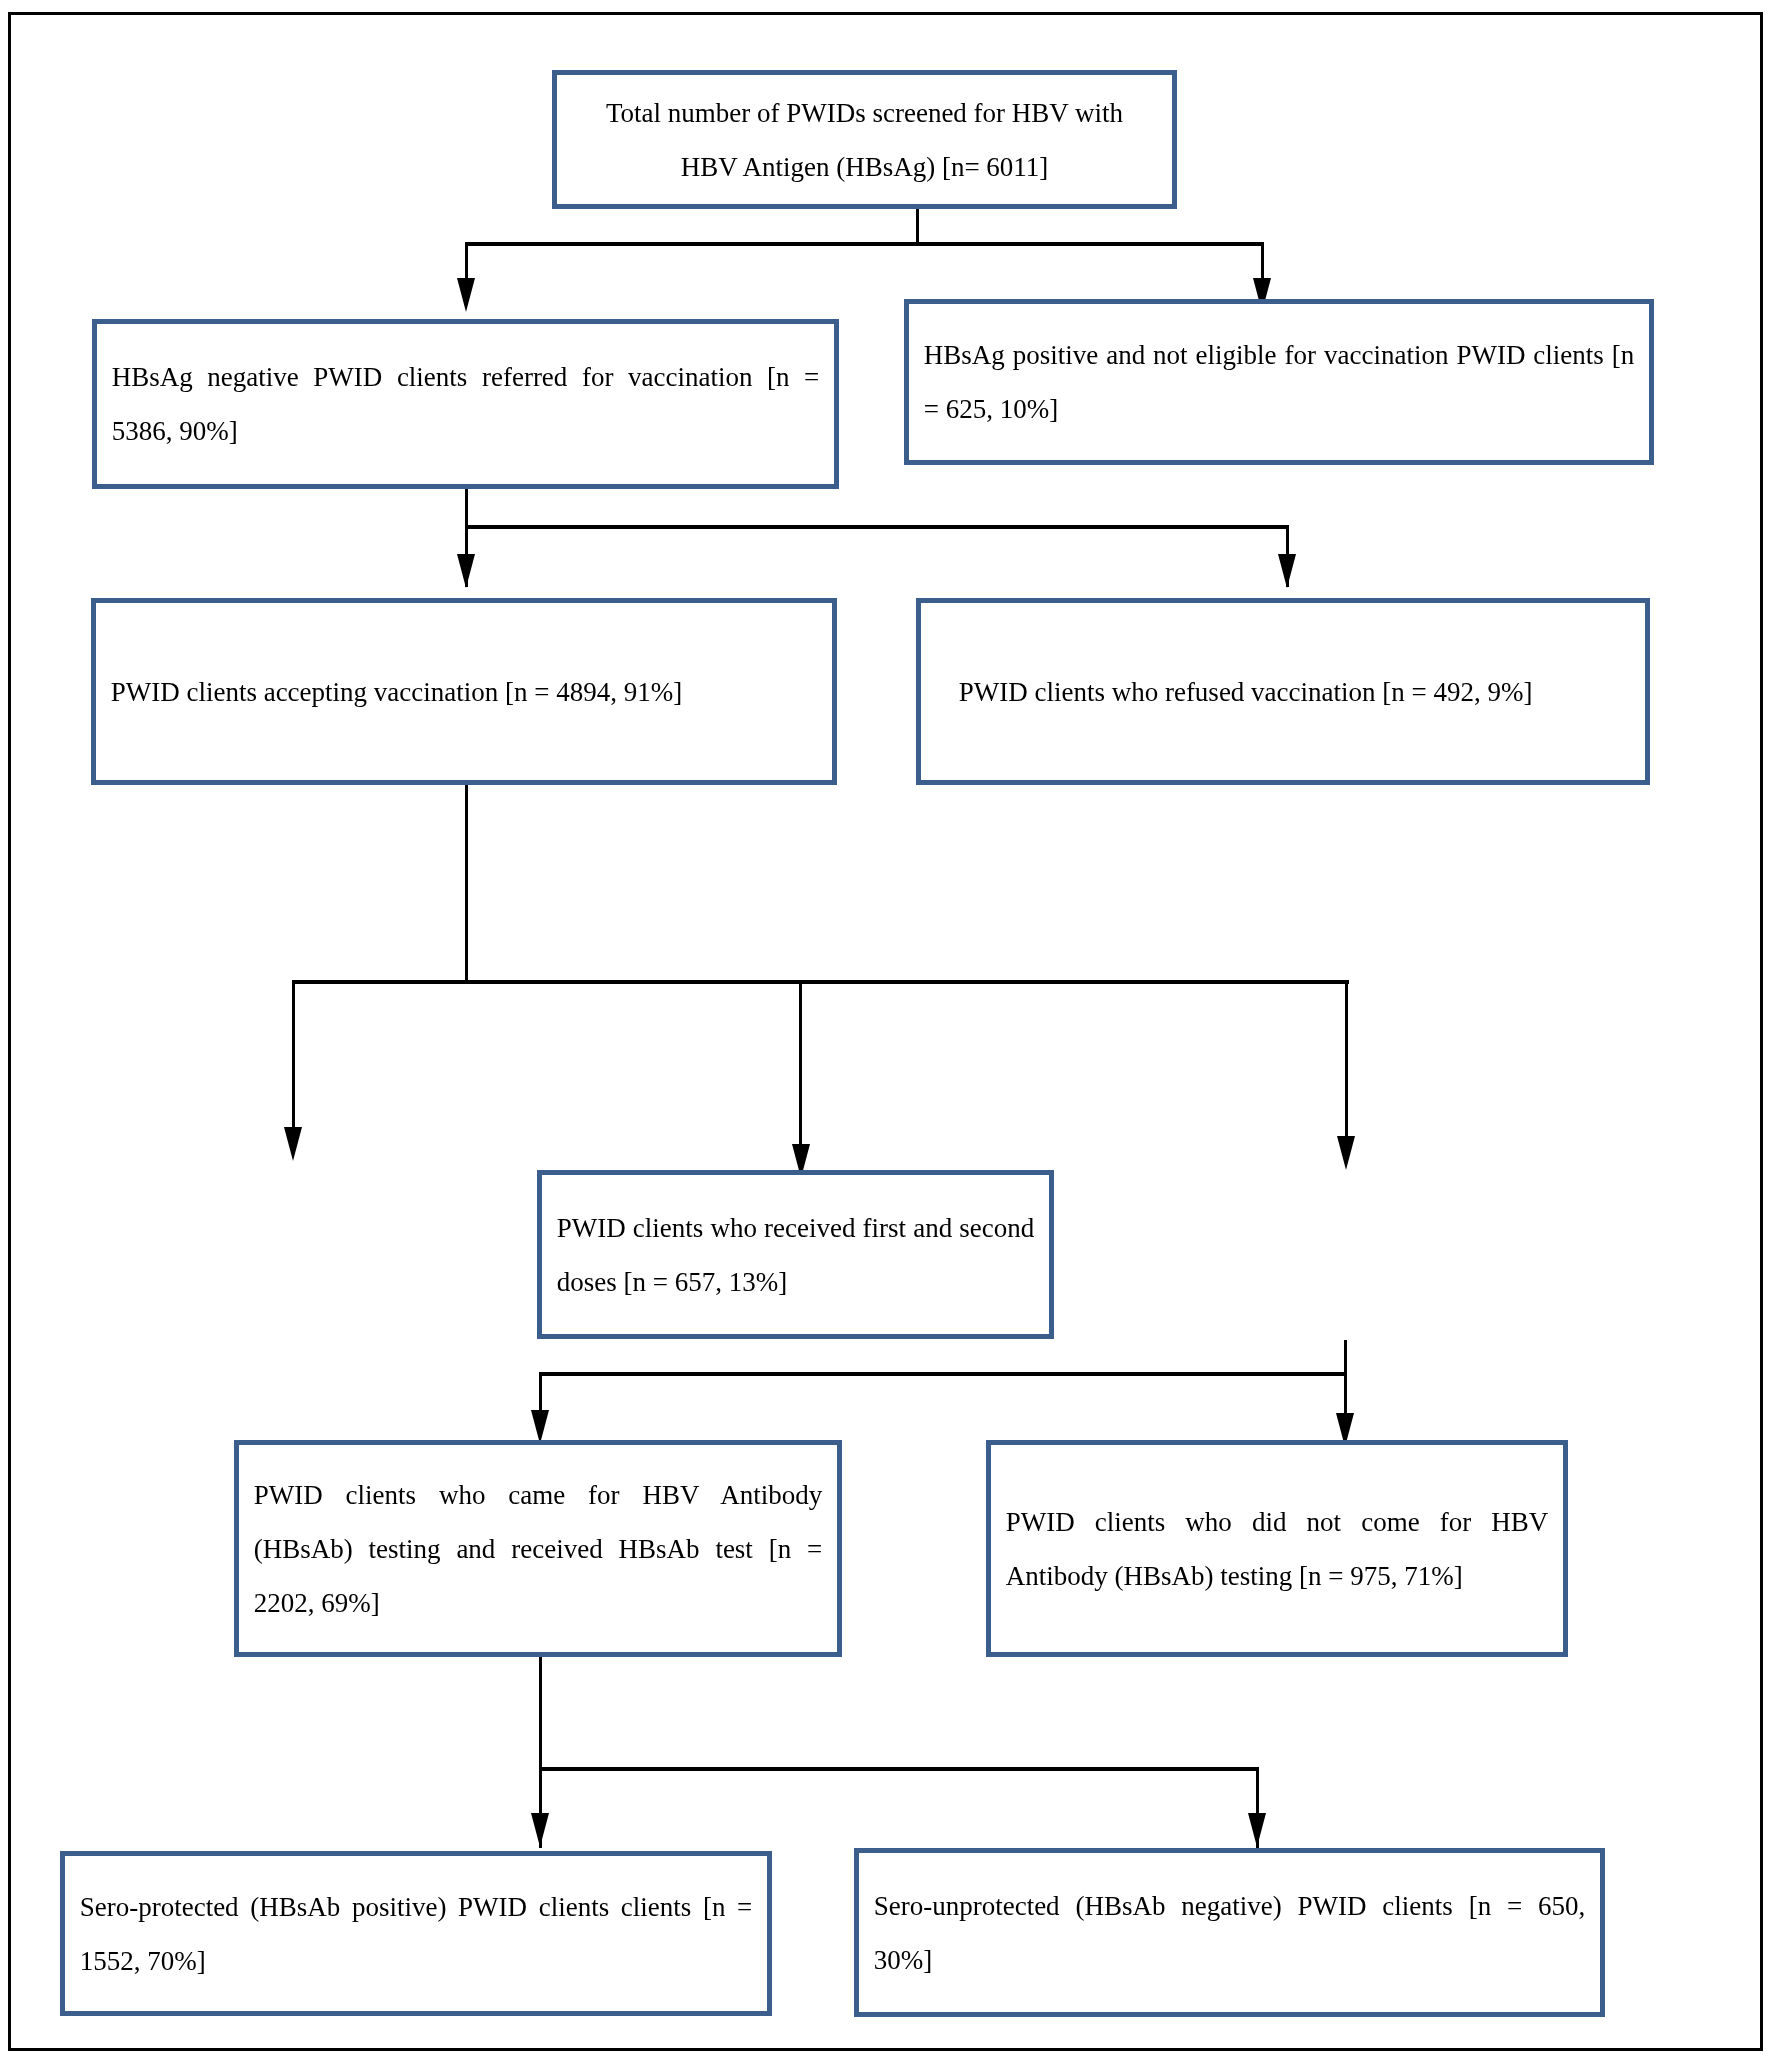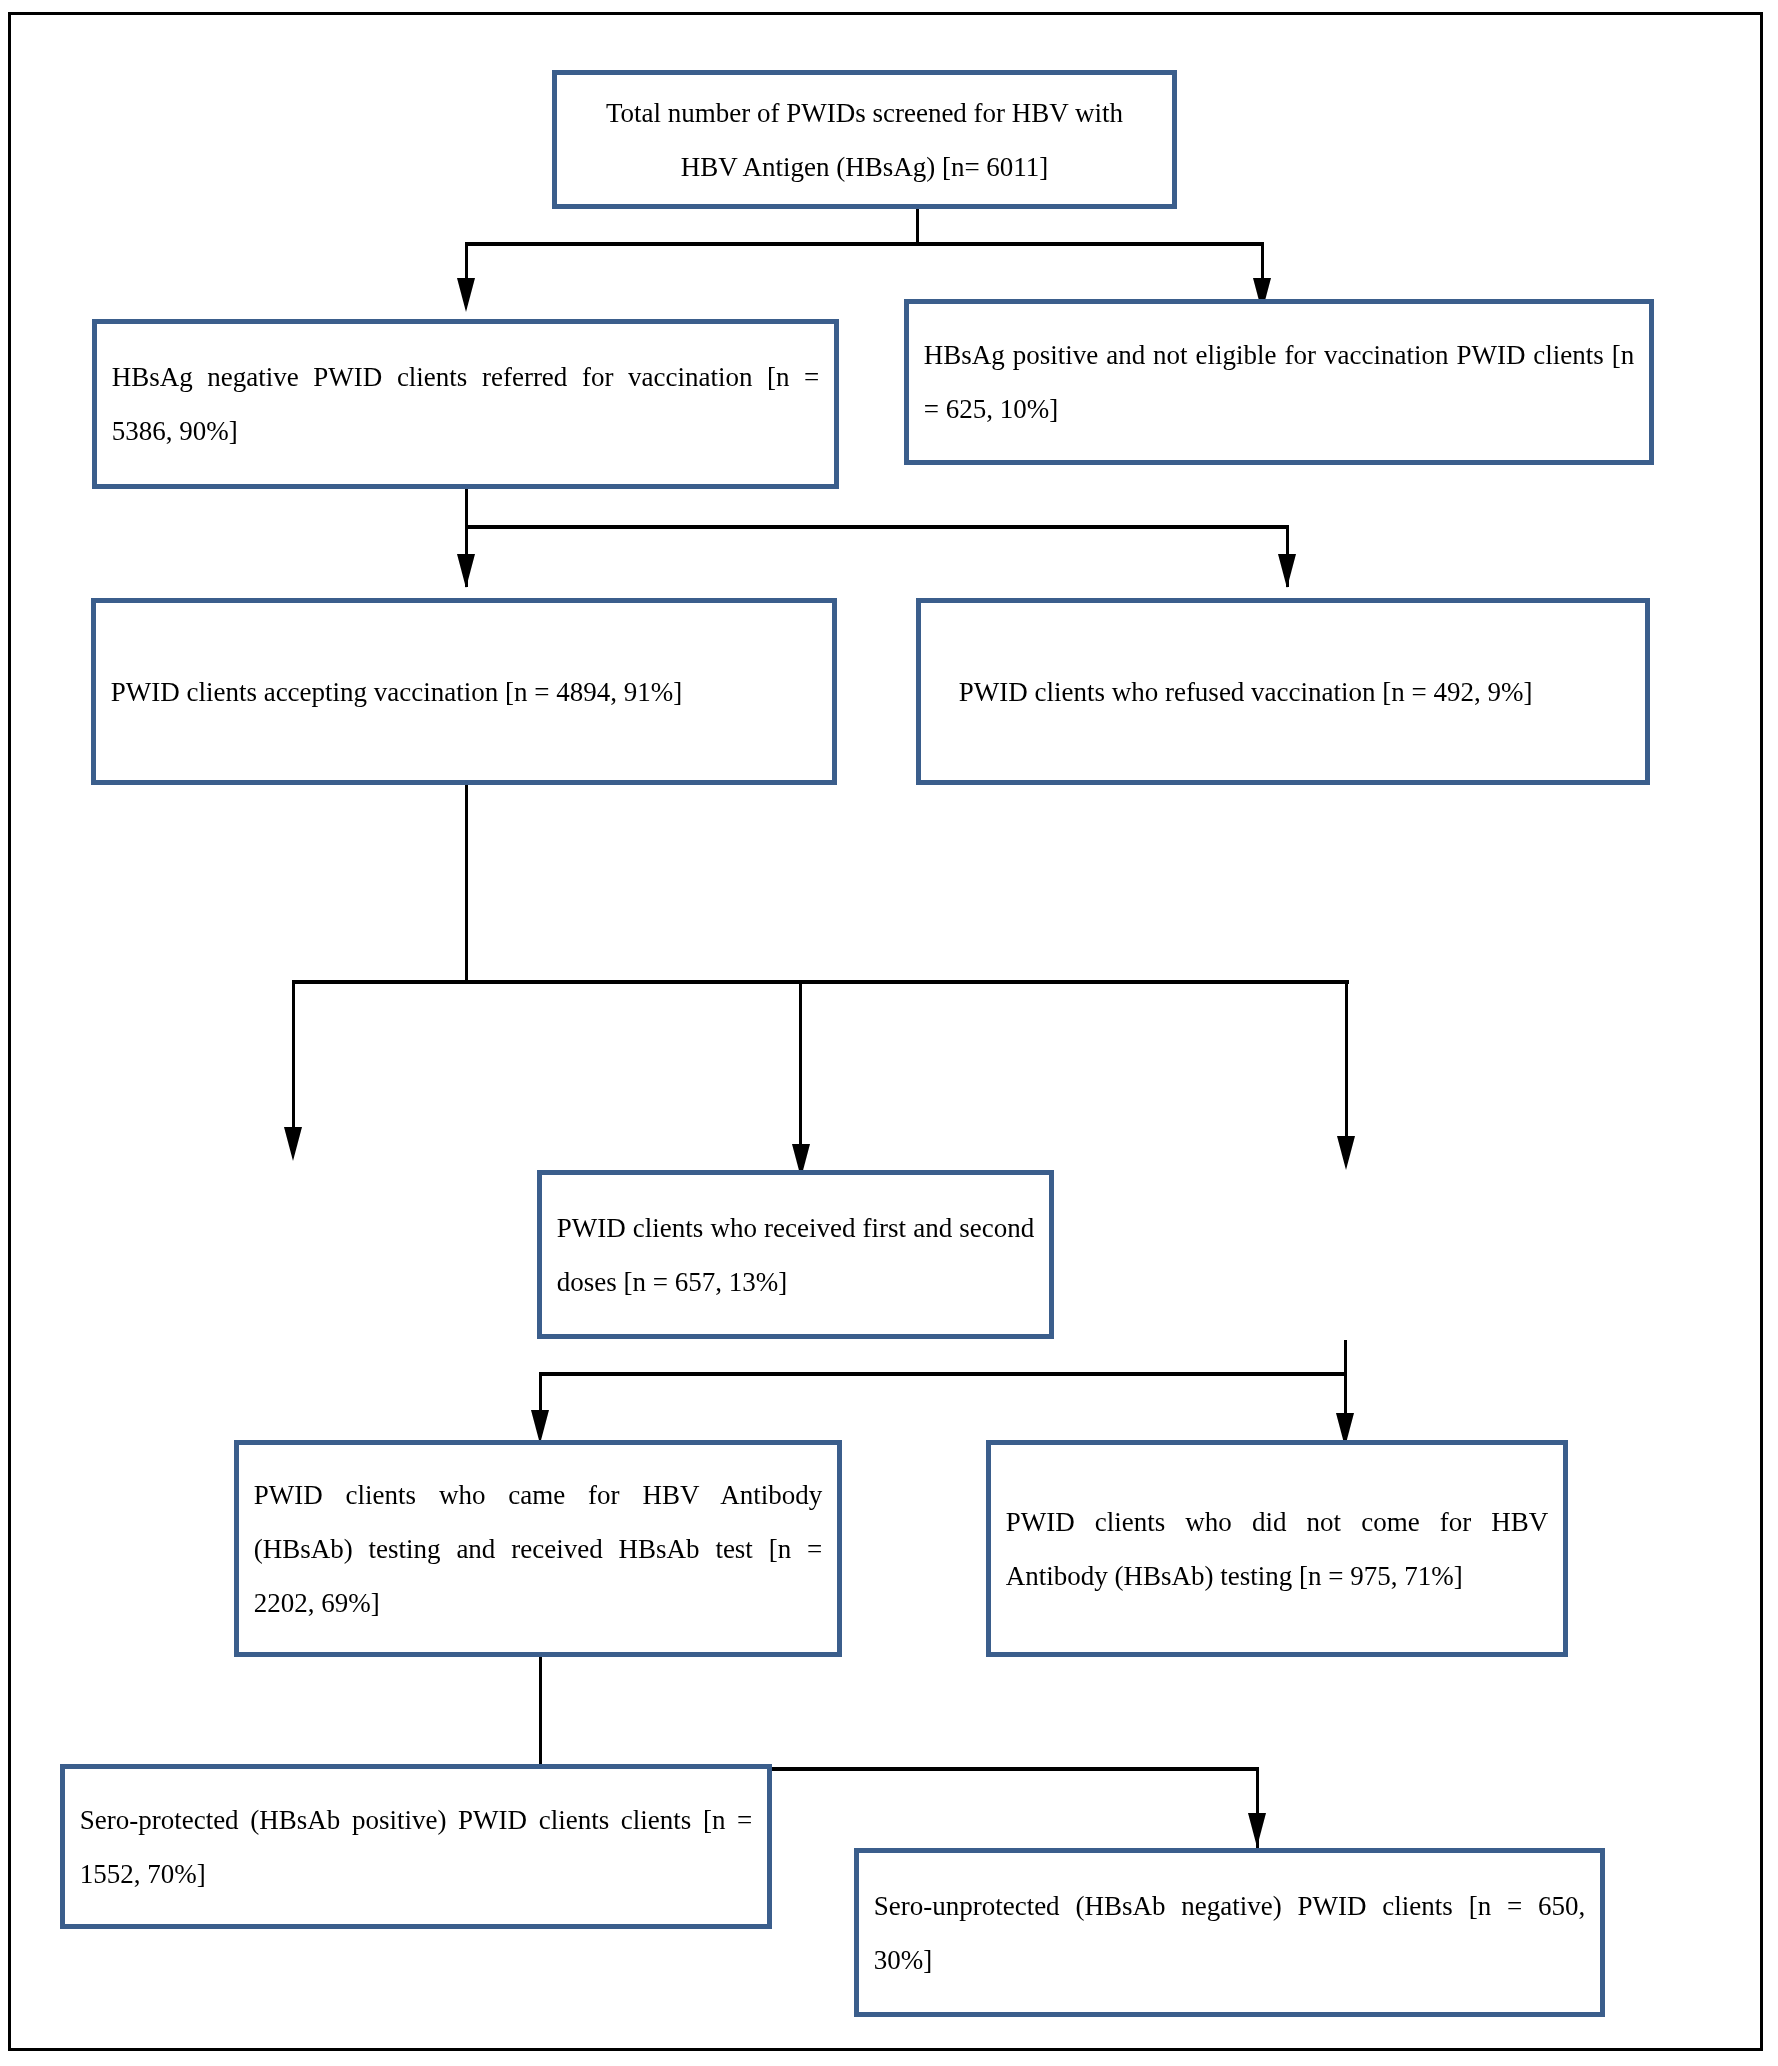--- a/index.html
+++ b/index.html
@@ -145,21 +145,21 @@
     <div class="txt">PWID clients who did not come for HBV Antibody (HBsAb) testing [n = 975, 71%]</div>
   </div>
 
   <div class="vline" style="left:539px; top:1635px; height:135px;"></div>
   <div class="hline" style="left:539px; top:1767px; width:720px;"></div>
   <div class="vline" style="left:539px; top:1767px; height:81px;"></div>
   <div class="arrowhead" style="left:531px; top:1813px;"></div>
   <div class="vline" style="left:1256px; top:1767px; height:81px;"></div>
   <div class="arrowhead" style="left:1248px; top:1813px;"></div>
 
-  <div class="node just" style="left:60px; top:1764px; width:712px; height:165px;">
+  <div class="node just" style="left:60px; top:1851px; width:712px; height:165px;">
     <div class="txt">Sero-protected (HBsAb positive) PWID clients clients [n = 1552, 70%]</div>
   </div>
 
   <div class="node just" style="left:854px; top:1848px; width:751px; height:169px;">
     <div class="txt">Sero-unprotected (HBsAb negative) PWID clients [n = 650, 30%]</div>
   </div>
 
 </div>
 
 

